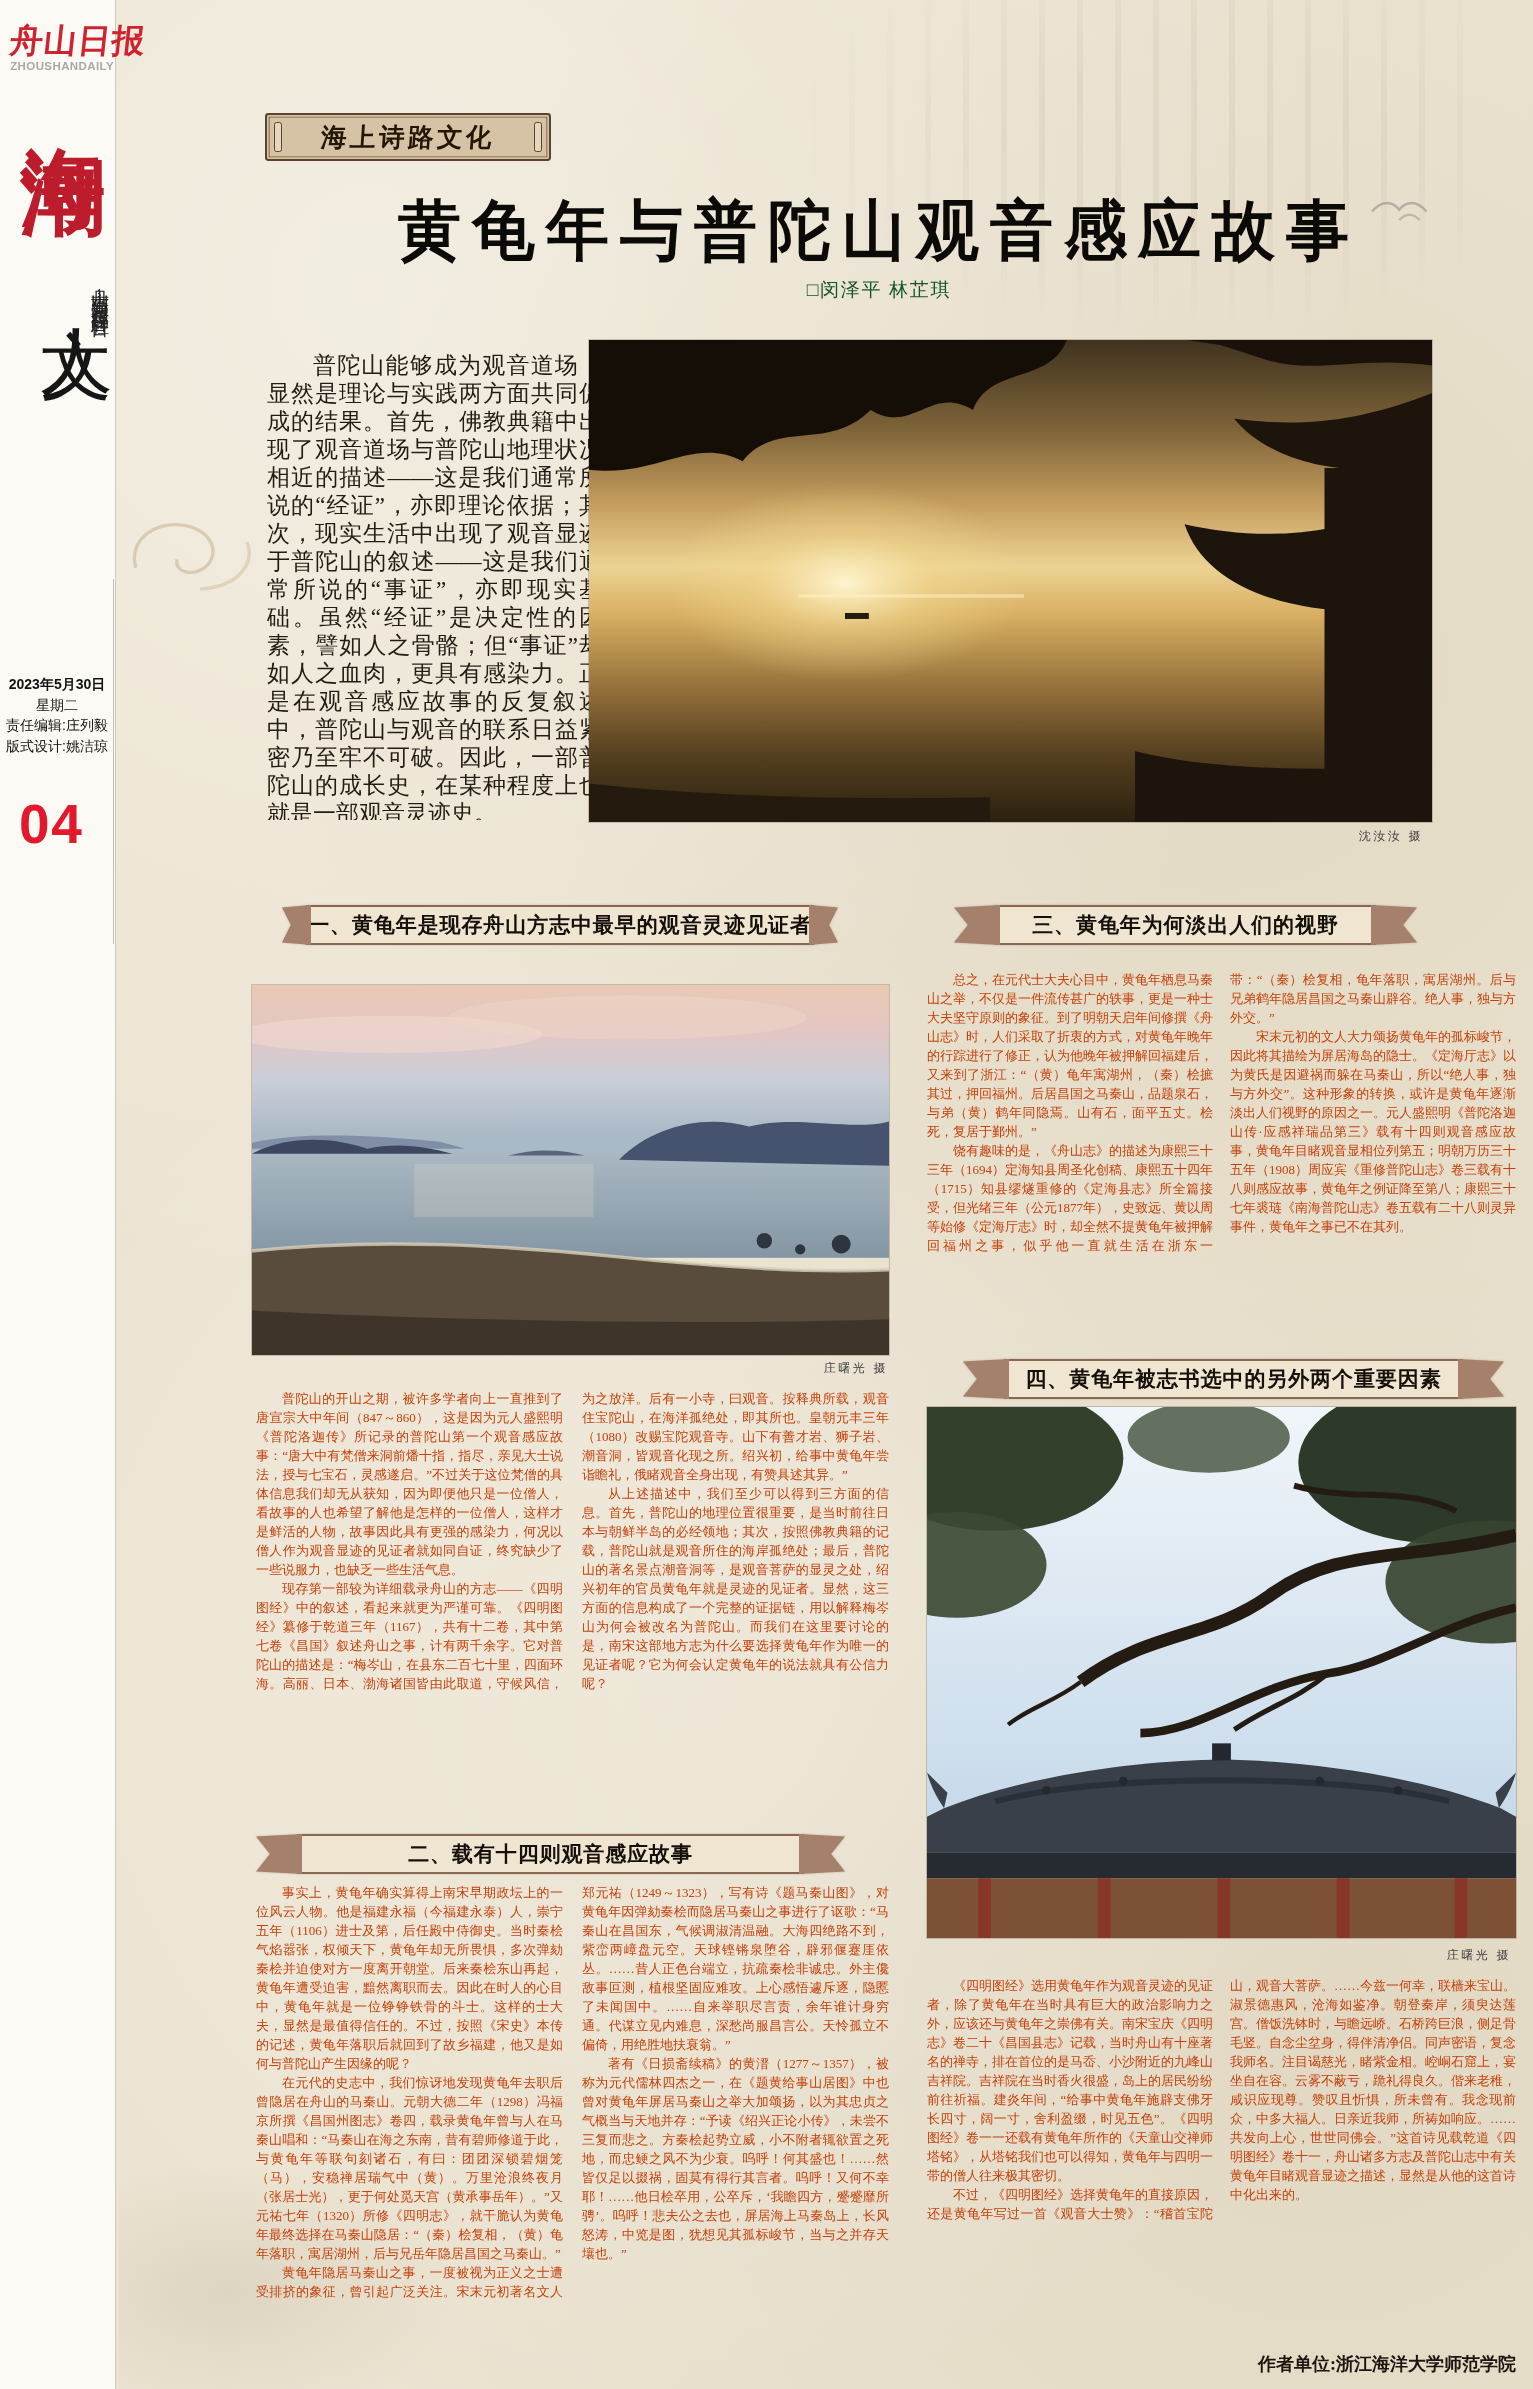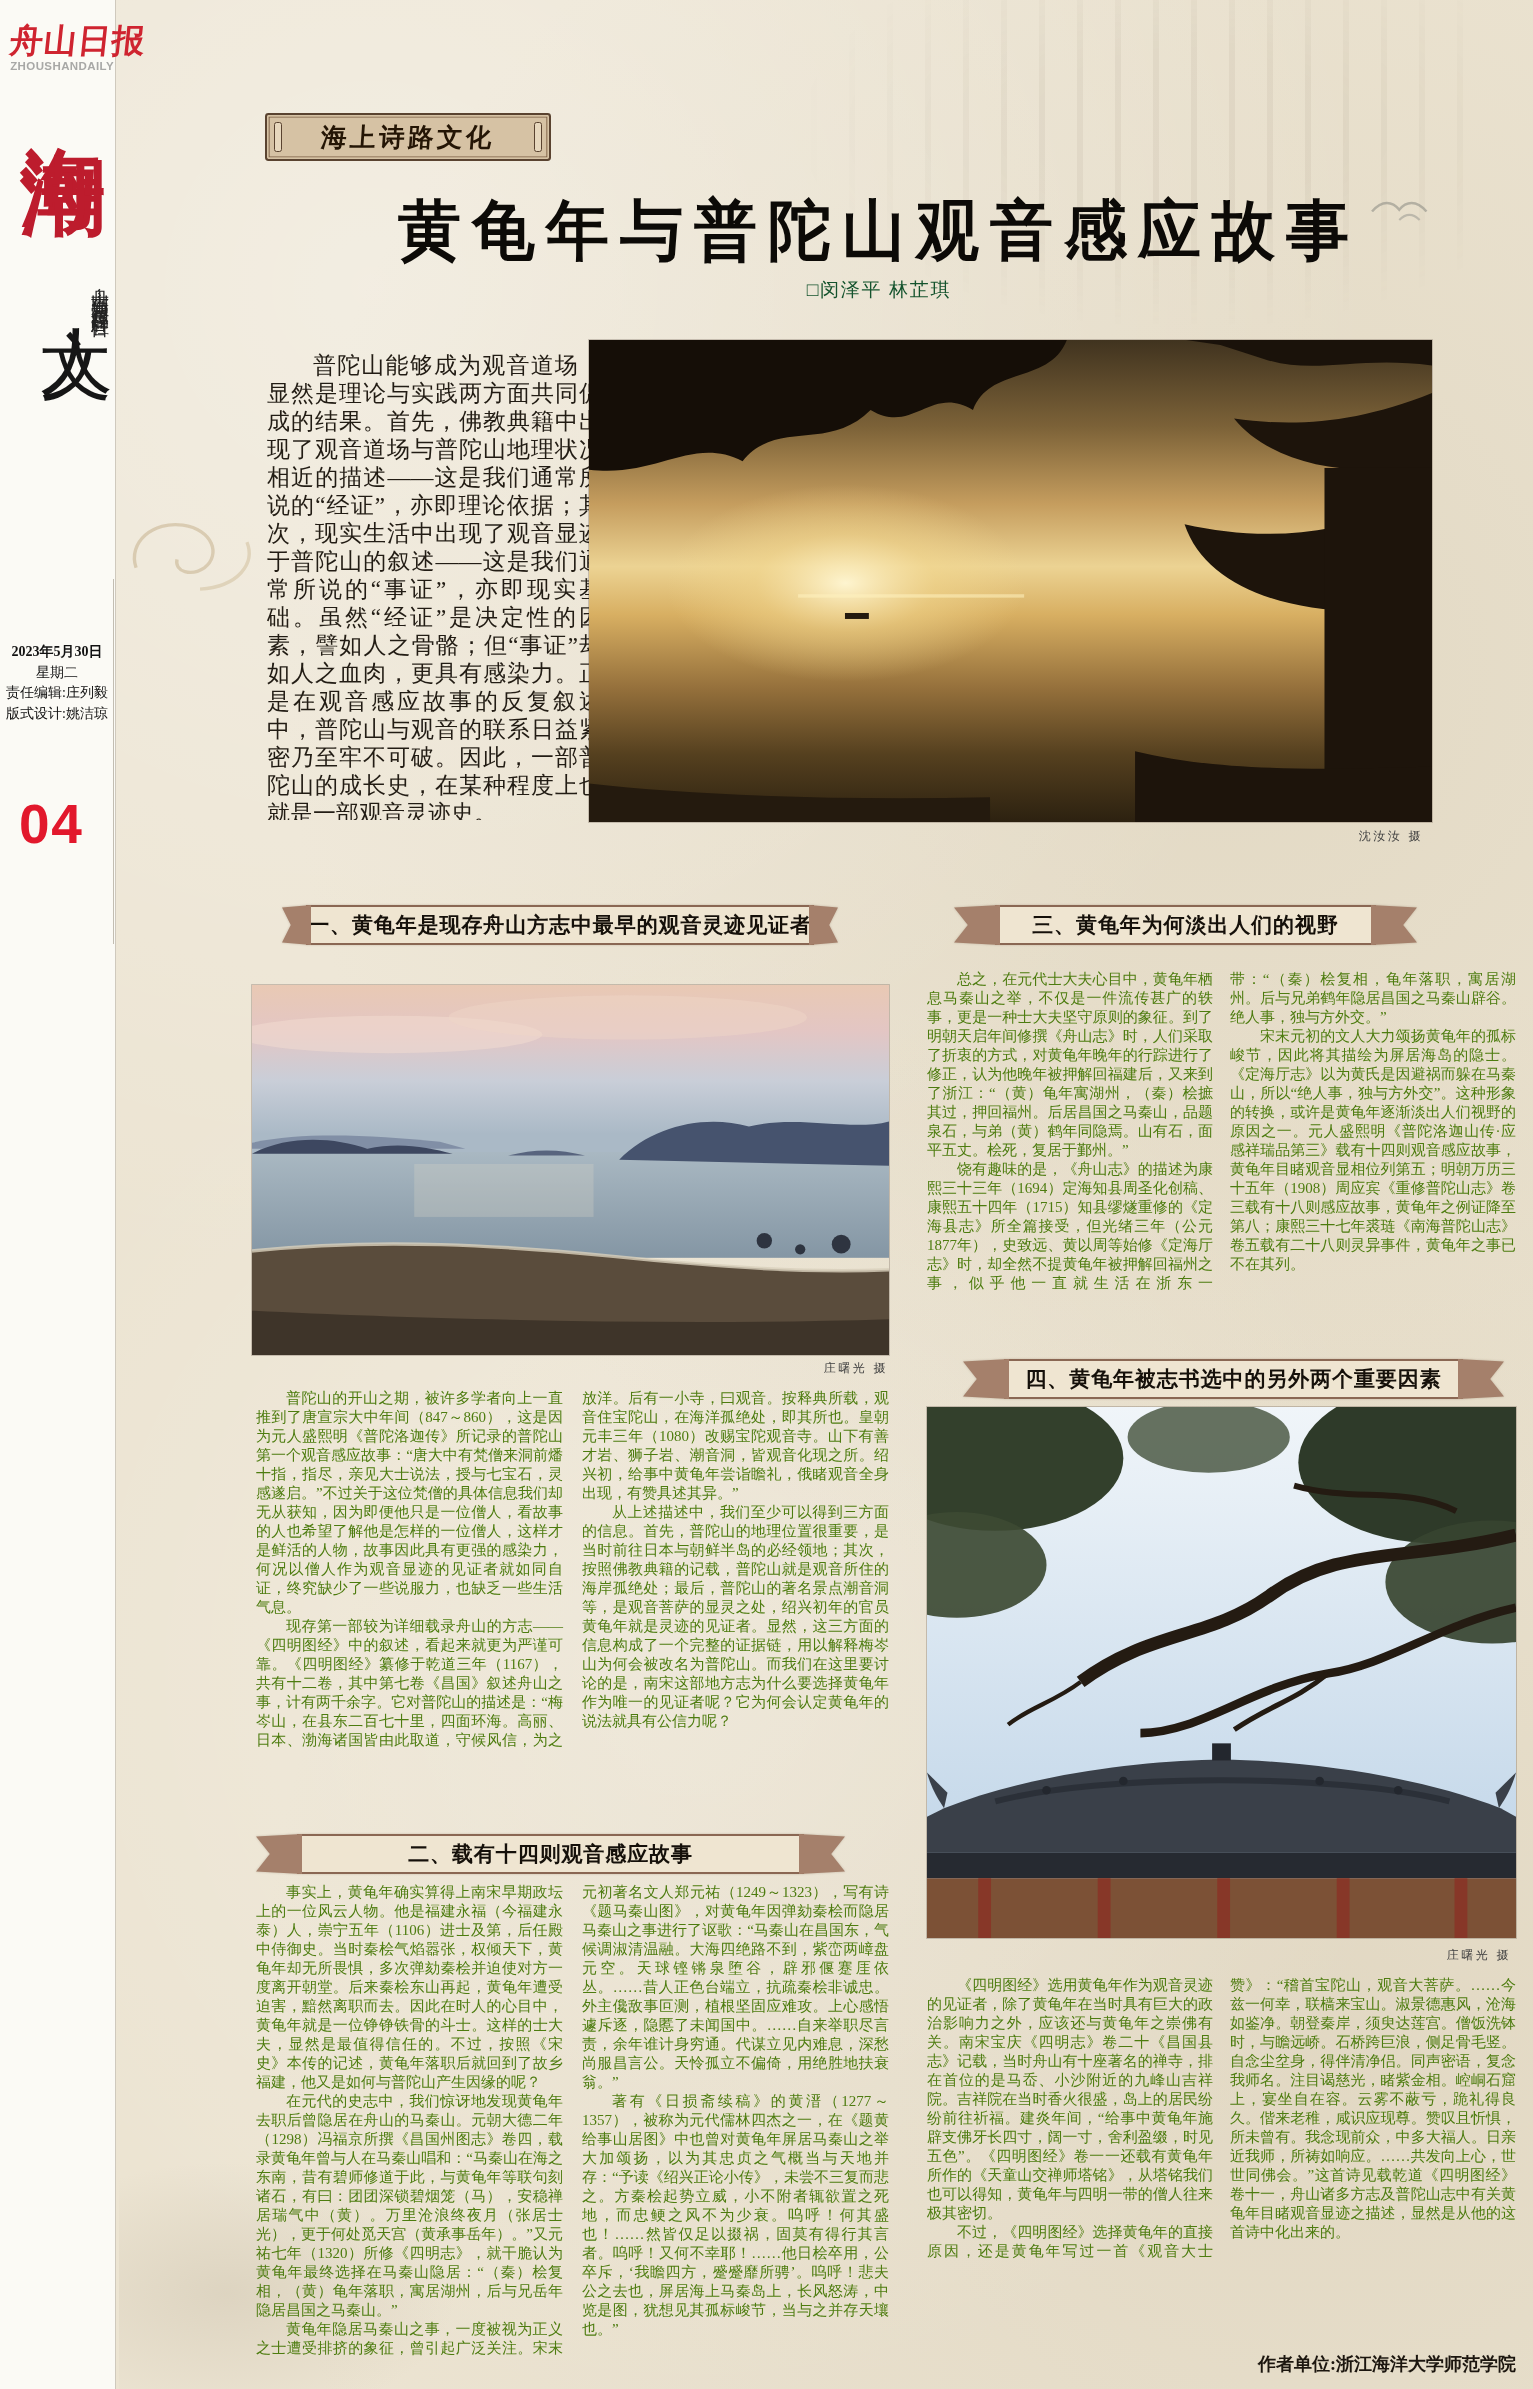--- a/index.html
+++ b/index.html
@@ -21,22 +21,22 @@
   .logo-en{position:absolute;left:10.2px;top:60px;font-family:"Liberation Sans",sans-serif;
         font-weight:bold;font-size:11.5px;color:#a8a8a6;letter-spacing:0.4px;}
   .haichao{position:absolute;left:15.4px;top:79px;font-family:"Liberation Sans","DejaVu Sans",sans-serif;
         font-weight:bold;font-size:85px;line-height:96px;color:#bd1c2d;writing-mode:vertical-rl;
         text-orientation:upright;letter-spacing:5.1px;}
   .renwen{position:absolute;left:25.6px;top:271px;font-family:"Liberation Sans","DejaVu Sans",sans-serif;
         font-weight:200;font-size:72px;line-height:104px;color:#161616;writing-mode:vertical-rl;
         text-orientation:upright;}
   .rail-sub{position:absolute;left:88px;top:273px;writing-mode:vertical-rl;text-orientation:upright;
         font-family:"Liberation Sans",sans-serif;font-size:18px;letter-spacing:3.4px;color:#222;}
-  .dateblock{position:absolute;left:0;top:642px;width:114px;text-align:center;
-        font-family:Liberation Serif, serif;font-size:14px;line-height:20.5px;color:#111;}
+  .dateblock{position:absolute;left:0;top:674px;width:114px;text-align:center;
+        font-family:Liberation Sans, sans-serif;font-size:14px;line-height:20.5px;color:#111;}
   .pagenum{position:absolute;left:19px;top:792px;font-family:"Liberation Sans",sans-serif;
         font-weight:900;font-size:55px;color:#e2182c;letter-spacing:1.7px;}
   .vrule{position:absolute;left:113px;top:579px;width:0.9px;height:365px;background:#c2bdb2;}
   
   .badge{position:absolute;left:265px;top:113px;width:282px;height:44px;background:#d6c2a4;
         border:2.6px solid #5a4330;border-radius:3.4px;box-shadow:inset 0 0 0 1.7px #d6c2a4, inset 0 0 0 2.6px #7a5c42;
         display:flex;align-items:center;justify-content:center;}
   .badge:before,.badge:after{content:"";position:absolute;top:6.8px;bottom:6.8px;width:6px;
         border:1.7px solid #5a4330;border-radius:2.6px;background:#e7d7bd;}
   .badge:before{left:6.8px;} .badge:after{right:6.8px;}
@@ -44,22 +44,22 @@
         letter-spacing:3.4px;transform:skewX(-4deg);}
   .main-title{position:absolute;left:256px;top:188px;width:1246px;text-align:center;
         font-family:"Liberation Sans","DejaVu Sans",sans-serif;font-weight:900;font-size:63px;
         color:#0c0a07;letter-spacing:11px;transform:scaleY(1.04);}
   .byline{position:absolute;left:256px;top:277px;width:1246px;text-align:center;
         font-family:"Liberation Sans",sans-serif;font-size:19px;color:#14532d;letter-spacing:1.7px;}
   
   .lead{position:absolute;left:267px;top:352px;width:335px;height:468px;overflow:hidden;
         font-size:23px;line-height:28px;text-align:justify;color:#221c14;}
   .lead p{margin:0;text-indent:2em;}
-  .cols{position:absolute;overflow:hidden;font-size:15px;line-height:19px;text-align:justify;
-        color:#4d7c0f;column-count:2;}
+  .cols{position:absolute;overflow:hidden;font-size:13px;line-height:19px;text-align:justify;
+        color:#c2410c;column-count:2;}
   .cols p{margin:0;text-indent:2em;}
   #sec1-text{left:256px;top:1389px;width:633px;height:440px;column-gap:19px;}
   #sec2-text{left:256px;top:1883px;width:633px;height:505px;column-gap:19px;}
   #sec3-text{left:927px;top:970px;width:589px;height:377px;column-gap:17px;}
   #sec4-text{left:927px;top:1976px;width:589px;height:374px;column-gap:17px;}
   .credit{position:absolute;font-size:12px;color:#404040;letter-spacing:2.6px;text-align:right;
         font-family:"Liberation Sans",sans-serif;}
   .affil{position:absolute;left:927px;top:2352px;width:589px;text-align:right;font-weight:bold;
         font-size:18px;color:#1c160f;}
   

